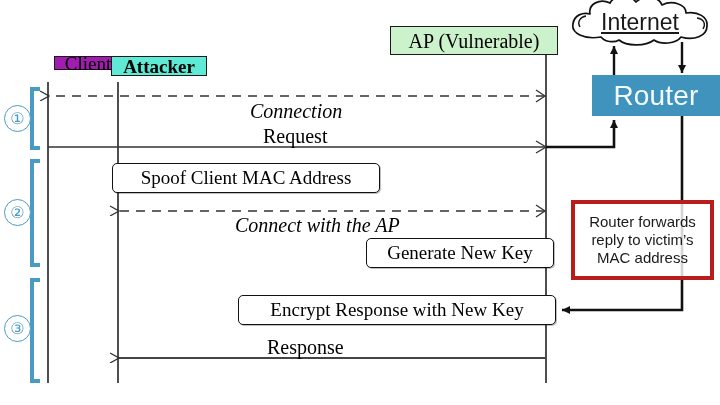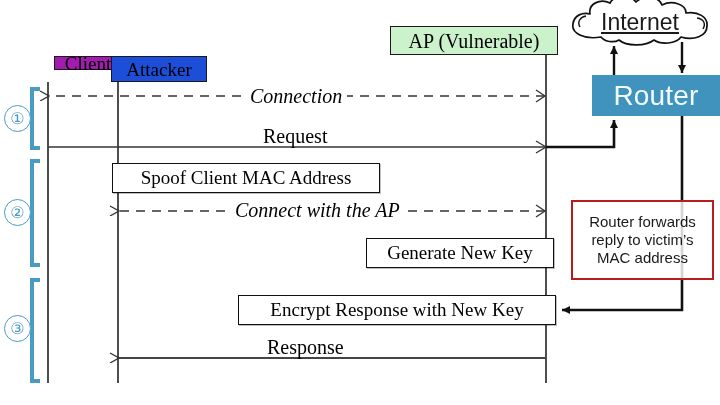--- a/index.html
+++ b/index.html
@@ -18,21 +18,21 @@
     box-sizing:border-box;
     border:1.5px solid #1a1a1a;
     display:flex;align-items:center;justify-content:center;
     font-family:"Liberation Serif", serif;
     font-size:19px;
     color:#000000;
     line-height:1;
     white-space:nowrap;
   }
   #client-box{left:40px;top:56px;width:68px;height:14px;background:#a21caf;margin-left:14px;}
-  #attacker-box{left:111px;top:56px;width:96px;height:26px;background:#1d4ed8;}
+  #attacker-box{left:111px;top:56px;width:96px;height:20px;background:#5eead4;font-weight:bold;}
   #ap-box{left:390px;top:26px;width:168px;height:29px;background:#ccf2cc;font-size:20px;}
 
   
   #router-box{
     position:absolute;left:592px;top:75px;width:128px;height:41px;
     background:#3f93bd;
     display:flex;align-items:center;justify-content:center;
     font-family:"Liberation Sans", sans-serif;
     font-size:28px;color:#f2fbff;
     letter-spacing:.2px;
@@ -43,56 +43,56 @@
     position:absolute;left:570px;top:7px;width:140px;height:30px;
     display:flex;align-items:center;justify-content:center;
     font-family:"Liberation Sans", sans-serif;
     font-size:23px;color:#1a1a1a;text-decoration:underline;
   }
 
   
   .act-box{
     position:absolute;box-sizing:border-box;
     border:1.4px solid #111;
-    border-radius:0;
+    border-radius:5px;
     background:#ffffff;
     display:flex;align-items:center;justify-content:center;
     font-family:"Liberation Serif", serif;
     font-size:19px;color:#000;
     white-space:nowrap;
     box-shadow:1px 1px 0 rgba(0,0,0,.25);
   }
   #act-spoof{left:112px;top:163px;width:268px;height:30px;}
   #act-genkey{left:366px;top:238px;width:188px;height:30px;}
   #act-encrypt{left:238px;top:295px;width:318px;height:30px;}
 
   
   #note-router{
     position:absolute;left:571px;top:200px;width:143px;height:80px;
     box-sizing:border-box;
-    border:2px solid #b91c1c;
+    border:4px solid #b91c1c;
     background:rgba(255,255,255,.82);
     display:flex;align-items:center;justify-content:center;
     text-align:center;
     font-family:"Liberation Sans", sans-serif;
     font-size:15px;line-height:1.22;color:#1a1a1a;
     padding:2px 4px;
   }
 
   
   .msg-label{
     position:absolute;
     font-family:"Liberation Serif", serif;
     color:#000;
     white-space:nowrap;
     background:#ffffff;
     padding:0 5px;
     line-height:1;
   }
-  .msg-label.ital{font-style:italic;font-size:20px;}
+  .msg-label.ital{font-style:italic;font-size:20px;margin-top:15px;}
   .msg-label.norm{font-size:20px;}
   #lbl-connection{left:245px;top:86px;}
   #lbl-request{left:258px;top:126px;}
   #lbl-connectap{left:230px;top:200px;}
   #lbl-response{left:262px;top:337px;}
 
   
   .step-num{
     position:absolute;
     width:25px;height:25px;

